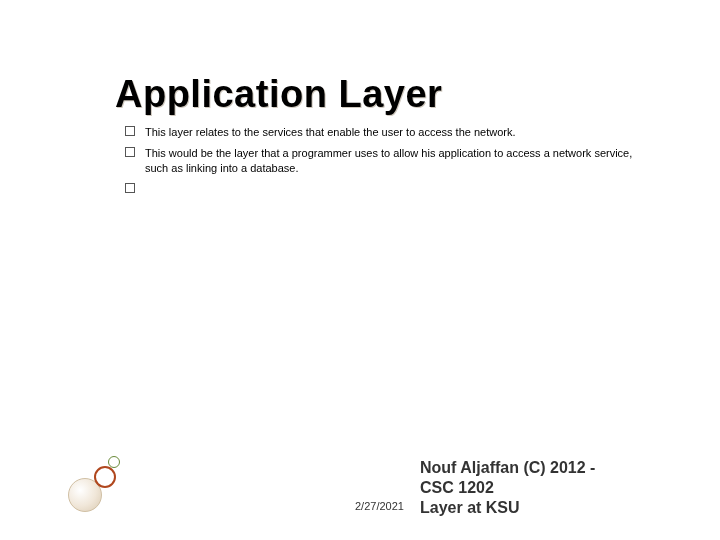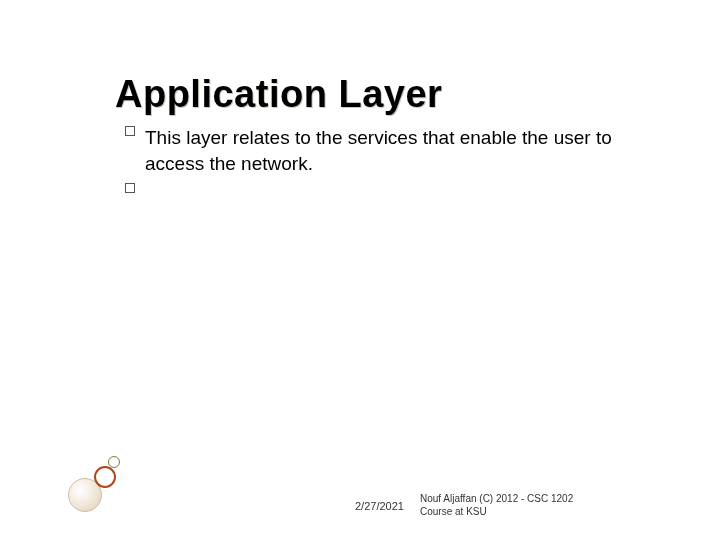--- a/index.html
+++ b/index.html
@@ -27,21 +27,21 @@
     font-weight: bold;
     letter-spacing: 0.5px;
     color: #000000;
     text-shadow: 1px 1px 0 #cfc8be;
   }
   .body {
     position: absolute;
     top: 125px;
     left: 125px;
     width: 520px;
-    font-size: 19px;
+    font-size: 11px;
     line-height: 1.35;
   }
   .body ul {
     list-style: none;
     margin: 0;
     padding: 0;
   }
   .body li {
     position: relative;
     padding-left: 20px;
@@ -63,23 +63,24 @@
     left: 355px;
     font-size: 11px;
     color: #333;
     text-align: right;
   }
   .footer-credit {
     position: absolute;
     bottom: 22px;
     left: 420px;
     width: 200px;
-    font-size: 10px;
+    font-size: 16px;
     line-height: 1.25;
     color: #333;
+    font-weight: bold;
   }
   
   .deco {
     position: absolute;
     left: 68px;
     bottom: 24px;
     width: 60px;
     height: 60px;
   }
   .deco .c {
@@ -125,28 +126,32 @@
       <span>This layer relates to the services that enable the user to access the network.</span>
     </li>
     <li>
       <span class="check"></span>
     </li>
     <li>
       <span class="check"></span>
     </li>
     <li>
       <span class="check"></span>
+      <span>This would be the layer that a programmer uses to allow his application to access a network service, such as linking into a database.</span>
+    </li>
+    <li>
+      <span class="check"></span>
     </li>
   </ul>
 </div>
 
 <div class="footer-date">2/27/2021</div>
 <div class="footer-credit">
   <span>Nouf Aljaffan (C) 2012 - CSC 1202</span><br>
-  <span>Course at KSU</span>
+  <span>Layer at KSU</span>
 </div>
 
 <div class="deco">
   <div class="c c1"></div>
   <div class="c c2"></div>
   <div class="c c3"></div>
 </div>
 
 </div>
 

